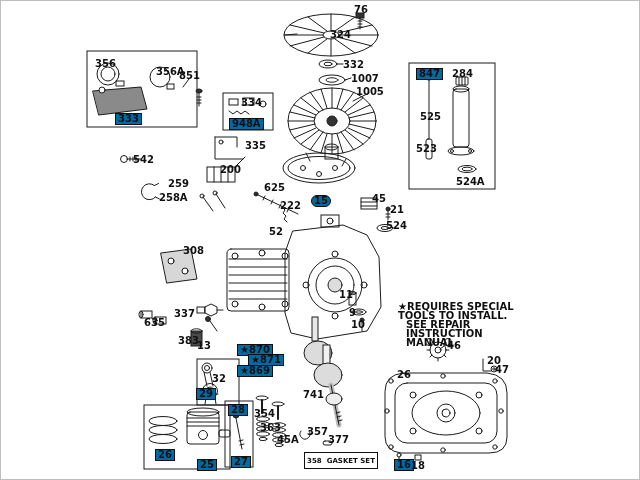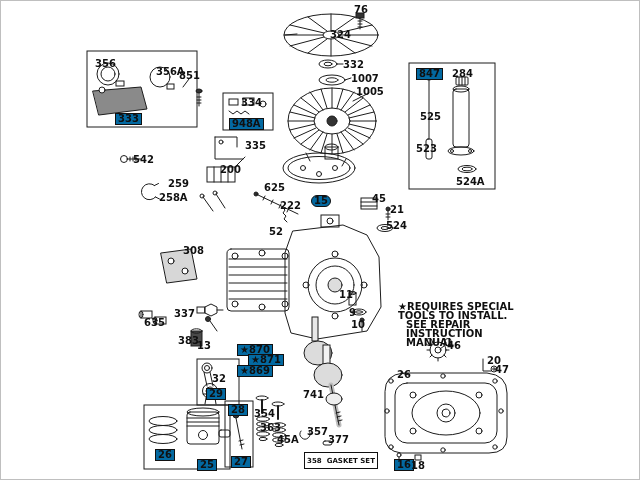--- a/index.html
+++ b/index.html
@@ -340,21 +340,21 @@
       <span class="callout" style="left: 196px; top: 340px;">13</span>
       <span class="callout" style="left: 143px; top: 317px;">635</span>
       <span class="callout" style="left: 177px; top: 335px;">383</span>
       <span class="callout boxed" style="left: 236px; top: 328px; margin-top: 36px;">★869</span>
       <span class="callout boxed" style="left: 236px; top: 343px;">★870</span>
       <span class="callout boxed" style="left: 247px; top: 353px;">★871</span>
       <span class="callout" style="left: 338px; top: 289px;">11</span>
       <span class="callout" style="left: 348px; top: 307px;">9</span>
       <span class="callout" style="left: 350px; top: 319px;">10</span>
       <span class="callout" style="left: 211px; top: 373px;">32</span>
-      <span class="callout boxed" style="left: 205px; top: 387px;">29</span>
+      <span class="callout boxed" style="left: 195px; top: 387px;">29</span>
       <span class="callout boxed" style="left: 154px; top: 448px;">26</span>
       <span class="callout boxed" style="left: 196px; top: 458px;">25</span>
       <span class="callout boxed" style="left: 227px; top: 403px;">28</span>
       <span class="callout boxed" style="left: 230px; top: 455px;">27</span>
       <span class="callout" style="left: 253px; top: 408px;">354</span>
       <span class="callout" style="left: 259px; top: 422px;">363</span>
       <span class="callout" style="left: 276px; top: 434px;">45A</span>
       <span class="callout" style="left: 306px; top: 426px;">357</span>
       <span class="callout" style="left: 327px; top: 434px;">377</span>
       <span class="callout" style="left: 302px; top: 389px;">741</span>

